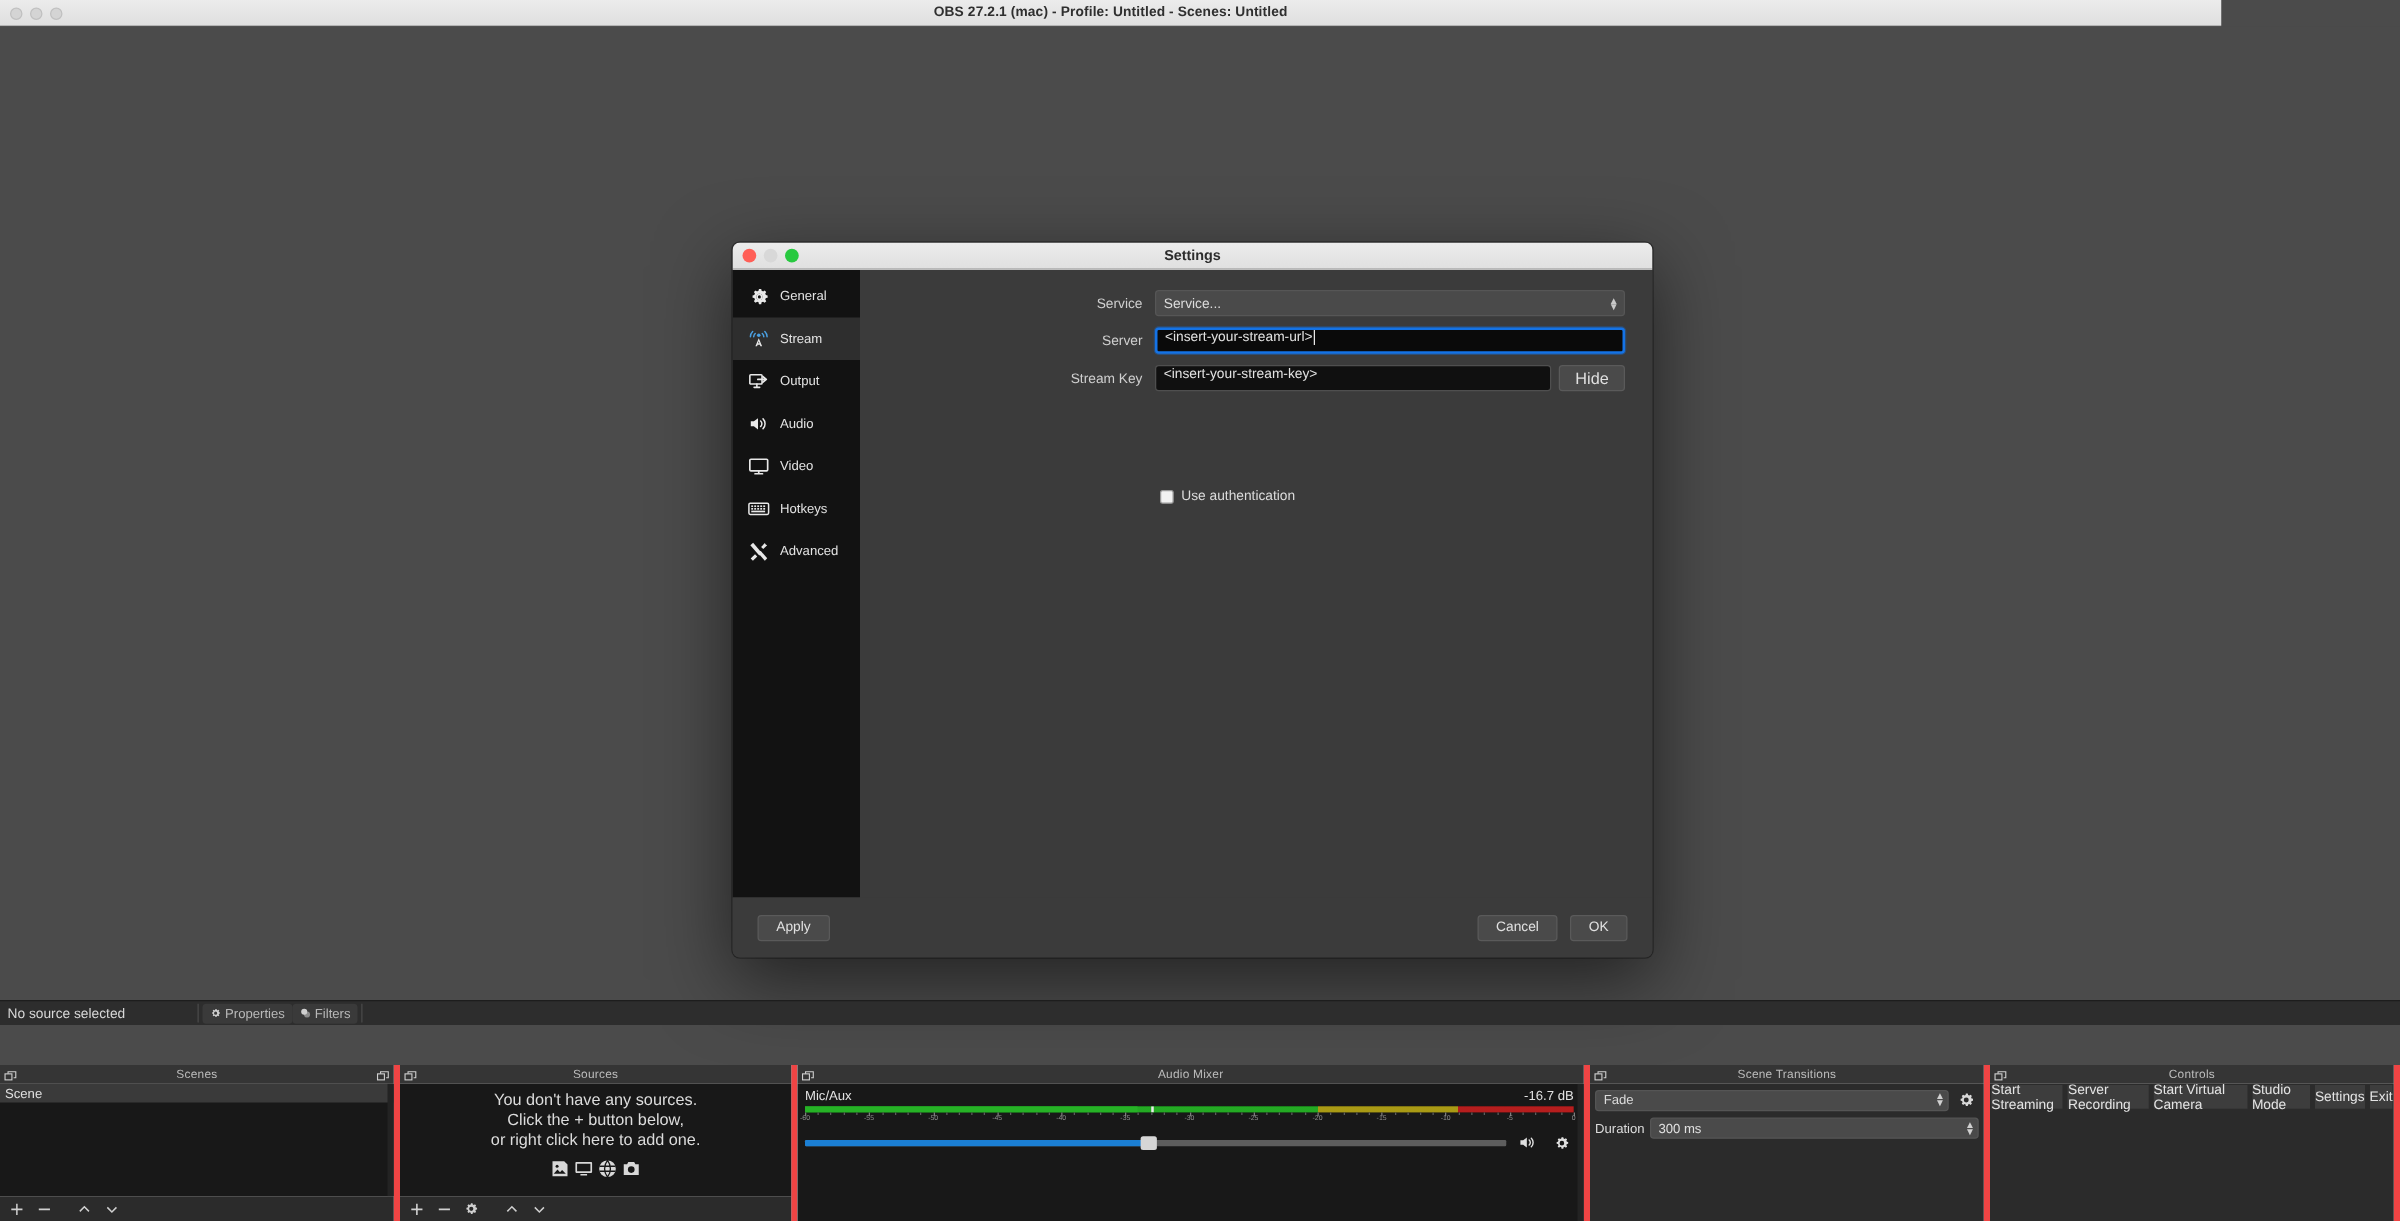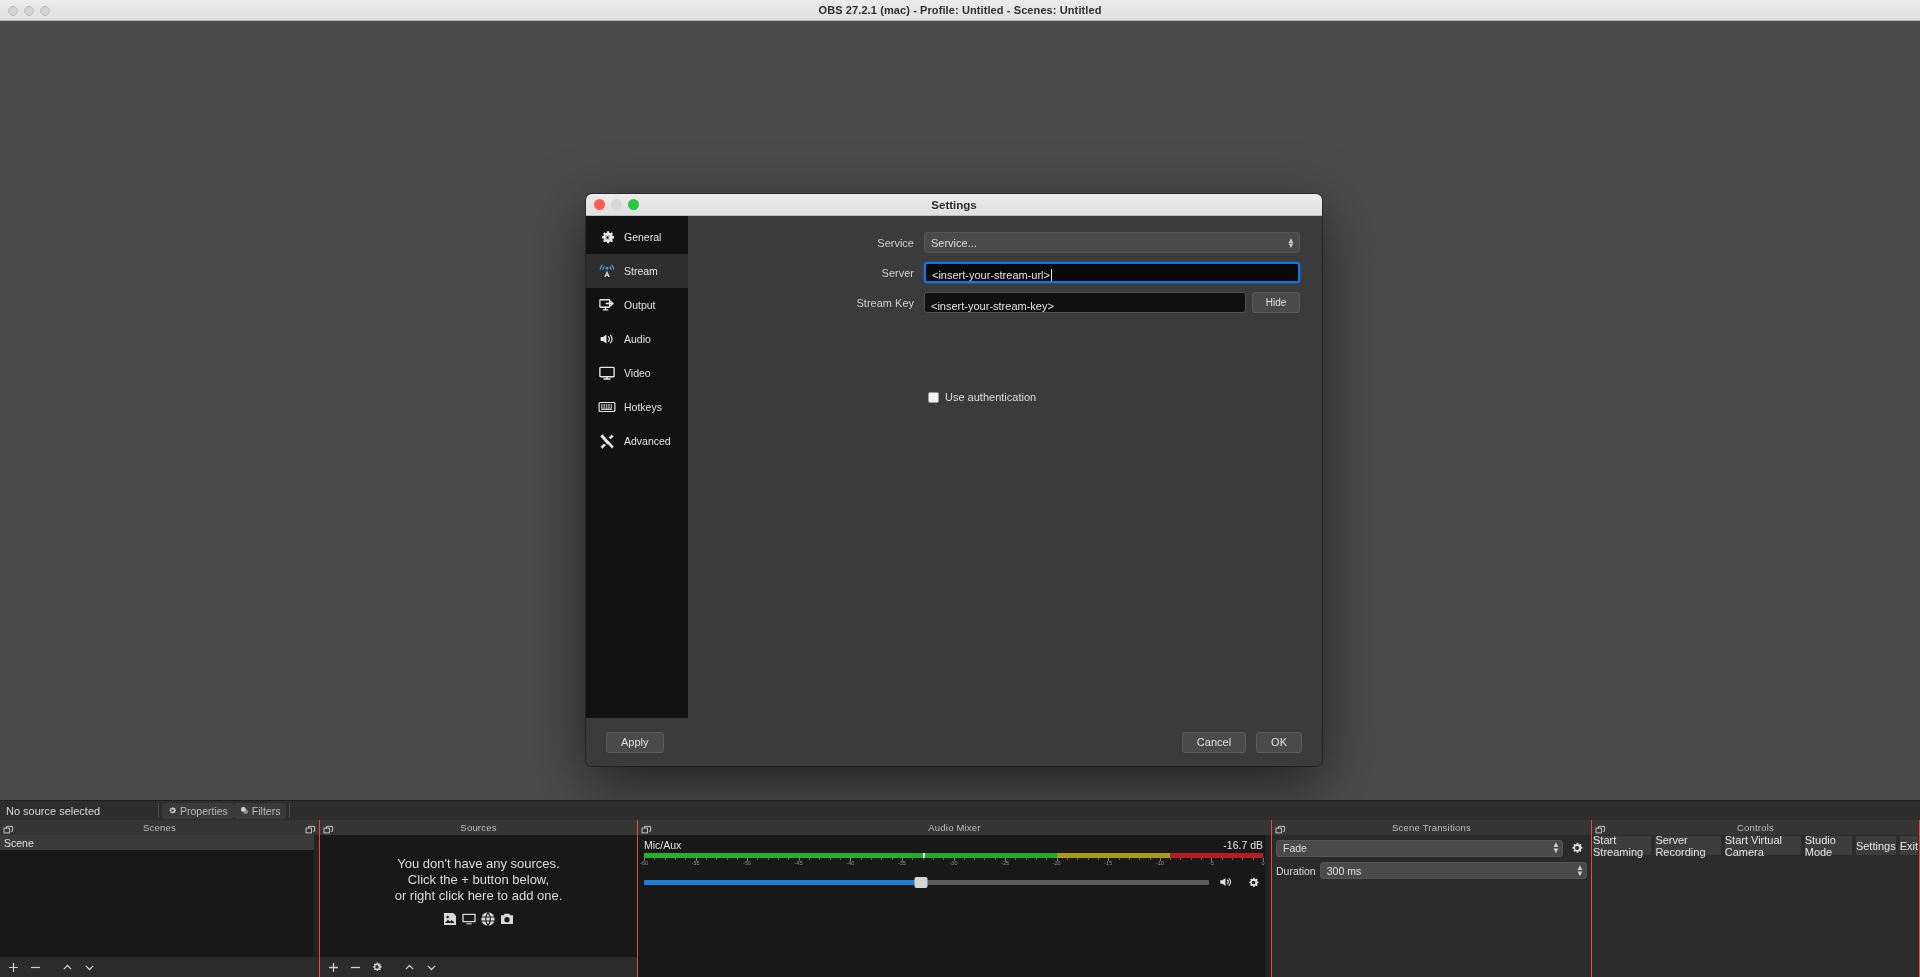--- a/index.html
+++ b/index.html
@@ -7,21 +7,21 @@
     width: 1920px; height: 977px;
     background: #2b2b2b;
     font-family: "Liberation Sans", sans-serif;
     overflow: hidden;
     -webkit-font-smoothing: antialiased;
   }
   #app { position: relative; width: 1920px; height: 977px; background: #4b4b4b; }
 
   
   .mac-titlebar {
-    position: absolute; top: 0; left: 0; width: 1920px; height: 21px;
+    position: absolute; top: 0; left: 0; width: 1777px; height: 21px;
     background: linear-gradient(to bottom, #ececec, #dfdfdf);
     border-bottom: 1px solid #b4b4b4;
     display: flex; align-items: center; justify-content: center;
   }
   .mac-title-text {
     font-size: 11px; font-weight: bold; color: #2f2f2f; letter-spacing: .1px;
   }
   .tl-group { position: absolute; left: 8px; top: 6px; display: flex; gap: 6px; }
   .tl { width: 10px; height: 10px; border-radius: 50%; background: #d4d4d4; border: 1px solid #c0c0c0; }
 
@@ -82,33 +82,33 @@
     flex: 1; height: 21px; background: #4a4a4a; border: 1px solid #565656; border-radius: 3px;
     display: flex; align-items: center; padding: 0 6px; position: relative;
     font-size: 11px; color: #dcdcdc; cursor: pointer;
   }
   .combo .spin {
     position: absolute; right: 4px; top: 50%; transform: translateY(-50%);
     display: flex; flex-direction: column; line-height: 5px; font-size: 8px; color: #c8c8c8;
   }
   .textinput {
     flex: 1; height: 21px; background: #101010; border: 1px solid #4f4f4f; border-radius: 3px;
-    display: flex; align-items: flex-end; padding: 0 6px;
+    display: flex; align-items: flex-start; padding: 0 6px;
     font-size: 11px; color: #e2e2e2;
   }
   .textinput.focused {
     background: #0a0a0a; border: 2px solid #1473e6; box-shadow: 0 0 0 1px rgba(20,115,230,.35);
   }
   .caret {
     display: inline-block; width: 1px; height: 12px; background: #e8e8e8; margin-left: 1px;
   }
   .btn-small {
     height: 21px; min-width: 48px; padding: 0 12px; background: #4a4a4a;
     border: 1px solid #5a5a5a; border-radius: 3px;
-    font-size: 10px; color: #e0e0e0; display: flex; align-items: center; justify-content: center;
+    font-size: 13px; color: #e0e0e0; display: flex; align-items: center; justify-content: center;
     cursor: pointer;
   }
   .auth-row {
     display: flex; align-items: center; gap: 6px;
     margin-top: 78px; margin-left: 240px;
   }
   .checkbox {
     width: 11px; height: 11px; background: #f2f2f2; border: 1px solid #9a9a9a; border-radius: 2px;
     cursor: pointer;
   }
@@ -136,21 +136,21 @@
   .sb-sep { width: 1px; height: 15px; background: #4a4a4a; margin: 0 3px; }
   .sb-btn {
     display: flex; align-items: center; gap: 3px; height: 16px; padding: 0 6px;
     background: #3a3a3a; border-radius: 3px; font-size: 10.5px; color: #b8b8b8; cursor: pointer;
   }
   .sb-btn svg { display: block; }
 
   .dock-row { position: absolute; top: 820px; left: 0; width: 1920px; height: 157px; display: flex; }
   .dock {
     background: #ffffff; display: flex; flex-direction: column;
-    border-right: 1px solid #ef4444; min-width: 0;
+    border-right: 5px solid #ef4444; min-width: 0; margin-top: 32px;
   }
   .dock-header {
     height: 15px; flex: 0 0 15px; background: #353535; position: relative;
     display: flex; align-items: center; justify-content: center;
   }
   .dock-title { font-size: 9.5px; color: #bdbdbd; letter-spacing: .2px; }
   .dock-float {
     position: absolute; left: 3px; top: 2px; width: 11px; height: 11px;
   }
   .dock-float-r { position: absolute; right: 3px; top: 2px; width: 11px; height: 11px; }

